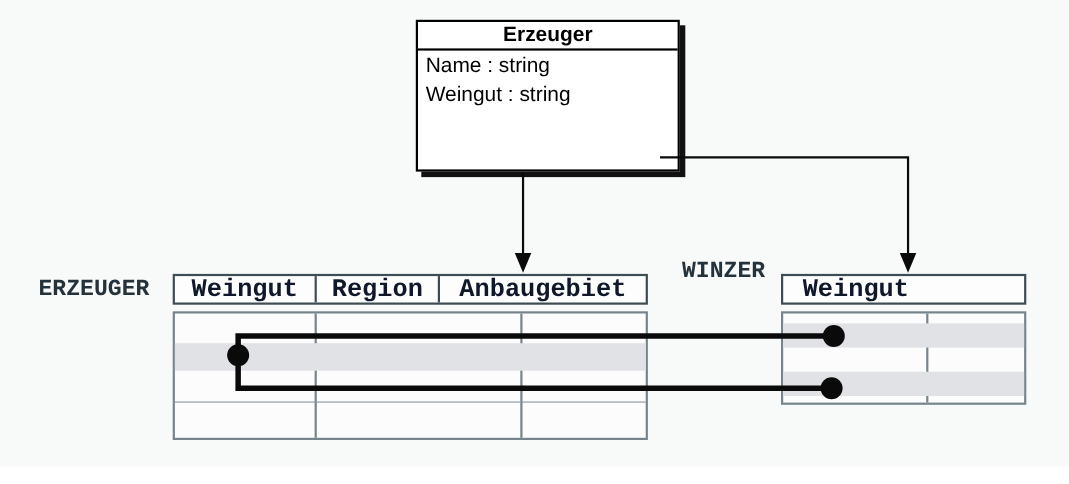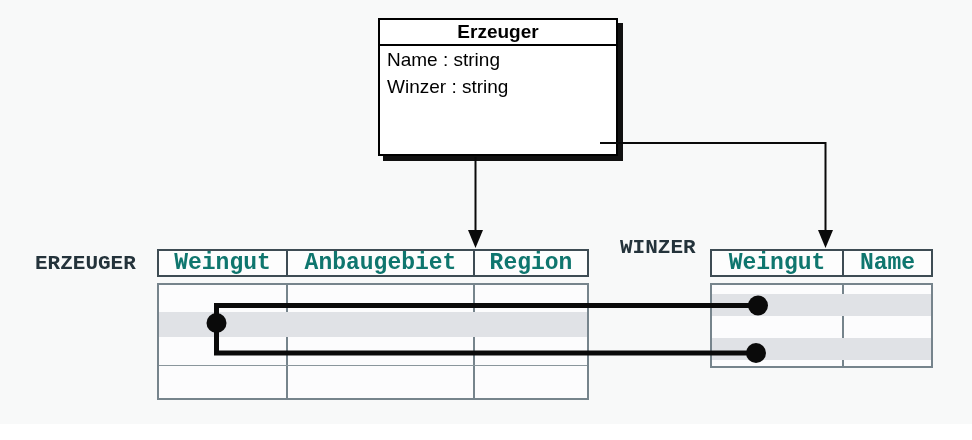--- a/index.html
+++ b/index.html
@@ -34,21 +34,21 @@
   .tbl-header{
     position:absolute; top:249px; height:28px; box-sizing:border-box;
     border:2px solid #3e4c54; background:#fdfdfd; display:flex;
   }
   .erz-header{ left:157px; width:432px; }
   .win-header{ left:710px; width:223px; }
   .hcell{
     box-sizing:border-box; height:100%;
     display:flex; align-items:center; justify-content:center;
     font-family:"Liberation Mono", monospace; font-weight:bold;
-    font-size:23px; color:#0f766e; white-space:nowrap;
+    font-size:23px; color:#0f172a; white-space:nowrap;
     border-right:2px solid #3e4c54;
   }
   .hcell:last-child{ border-right:none; }
   .erz-header .c1{ width:129px; } .erz-header .c2{ width:187px; } .erz-header .c3{ flex:1; }
   .win-header .c1{ width:132px; } .win-header .c2{ flex:1; }
 
   
   .tbl-body{
     position:absolute; box-sizing:border-box;
     border:2px solid #76848c; background:#fcfcfd;
@@ -70,44 +70,43 @@
 </style>
 </head>
 <body>
 
 <div class="canvas">
 
   <div class="class-box">
     <div class="class-title">Erzeuger</div>
     <div class="class-attrs">
       <div class="attr">Name : string</div>
-      <div class="attr">Winzer : string</div>
+      <div class="attr">Weingut : string</div>
     </div>
   </div>
 
   <div class="tbl-label erz-label">ERZEUGER</div>
 
   <div class="tbl-header erz-header">
     <div class="hcell c1">Weingut</div>
+    <div class="hcell c3">Region</div>
     <div class="hcell c2">Anbaugebiet</div>
-    <div class="hcell c3">Region</div>
   </div>
 
   <div class="tbl-body erz-body">
     <div class="vsep s1"></div>
     <div class="vsep s2"></div>
     <div class="hsep r3"></div>
     <div class="hl-row a"></div>
   </div>
 
   <div class="tbl-label win-label">WINZER</div>
 
   <div class="tbl-header win-header">
     <div class="hcell c1">Weingut</div>
-    <div class="hcell c2">Name</div>
   </div>
 
   <div class="tbl-body win-body">
     <div class="vsep s1"></div>
     <div class="hl-row a"></div>
     <div class="hl-row b"></div>
   </div>
 
   <svg class="overlay" width="972" height="440" viewBox="0 0 972 440">
 

